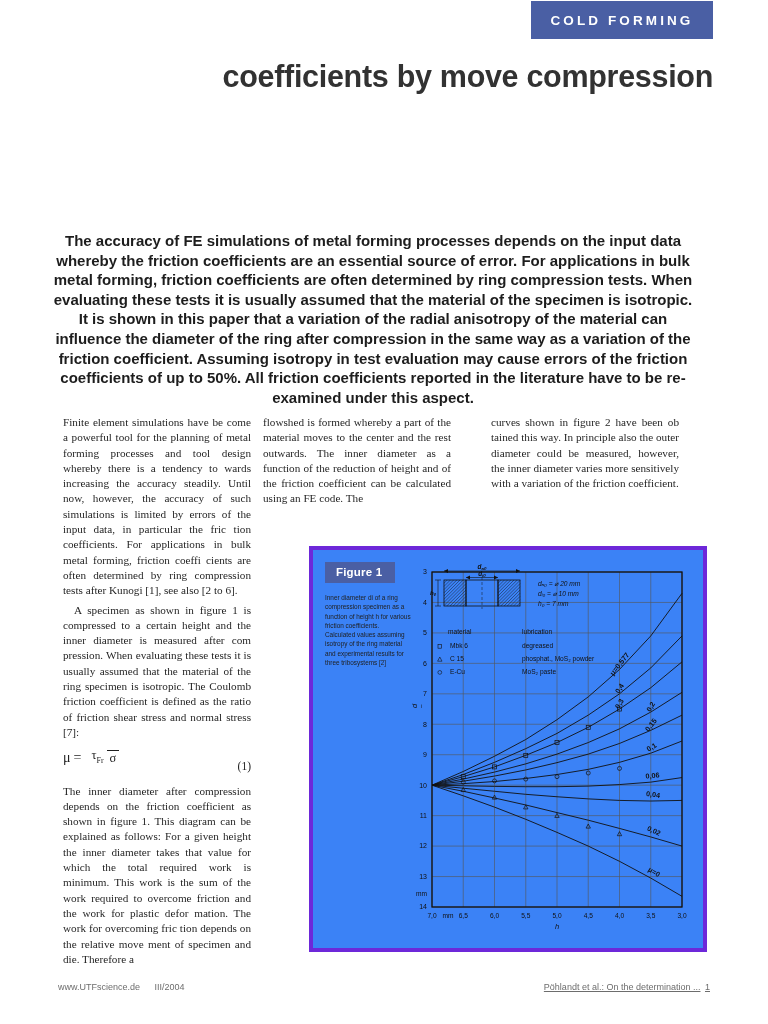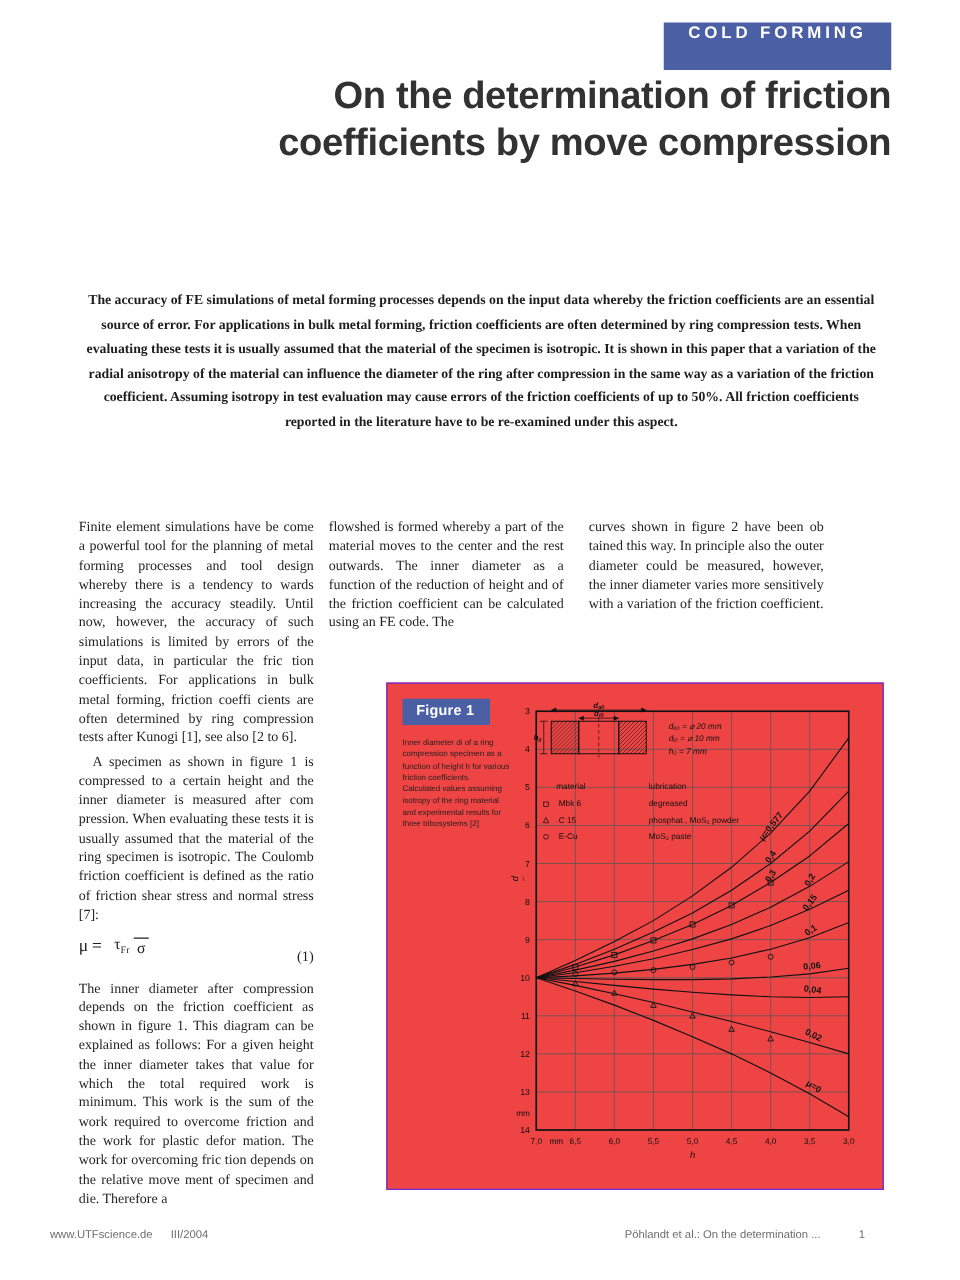--- a/index.html
+++ b/index.html
@@ -12,27 +12,27 @@
     height: 1024px;
     position: relative;
     font-family: "Liberation Sans", sans-serif;
     color: #231f20;
     overflow: hidden;
   }
 
   
   .header-band {
     position: absolute;
-    top: 18px;
+    top: 1px;
     left: 531px;
     width: 182px;
     height: 38px;
     background: #4a5fa4;
     display: flex;
-    align-items: flex-start;
+    align-items: center;
     justify-content: center;
   }
   .header-band-text {
     color: #ffffff;
     font-size: 13.5px;
     font-weight: 600;
     letter-spacing: 3.1px;
     font-family: "Liberation Sans", sans-serif;
   }
 
@@ -56,28 +56,28 @@
     margin-top: 14px;
     font-size: 10.5px;
     color: #3a3a3a;
     font-family: "Liberation Serif", serif;
   }
 
   
   .abstract {
     position: absolute;
     top: 231px;
-    left: 65px;
+    left: 53px;
     width: 640px;
     text-align: center;
-    font-size: 11px;
+    font-size: 15px;
     line-height: 19.6px;
     font-weight: bold;
     color: #1d1d1d;
-    font-family: Liberation Serif, serif;
+    font-family: Liberation Sans, sans-serif;
   }
 
   
   .columns {
     position: absolute;
     top: 415px;
     left: 63px;
     width: 645px;
     height: 550px;
   }
@@ -86,21 +86,21 @@
     top: 0;
     width: 188px;
     font-family: "Liberation Serif", serif;
     font-size: 11.2px;
     line-height: 15.3px;
     color: #1f1f1f;
     text-align: justify;
   }
   .col1 { left: 0px; }
   .col2 { left: 200px; }
-  .col3 { left: 408px; }
+  .col3 { left: 428px; }
   .col p { margin: 0; }
   .col p.indent { text-indent: 11px; }
   .col p + p { margin-top: 4px; }
 
   .eq-row {
     display: flex;
     align-items: flex-start;
     justify-content: space-between;
     margin: 9px 0 9px 0;
   }
@@ -136,22 +136,22 @@
     padding-top: 10px;
   }
 
   
   .figure-box {
     position: absolute;
     left: 309px;
     top: 546px;
     width: 398px;
     height: 406px;
-    border: 1px solid #6d28d9;
-    background: #ef4444;
+    border: 4px solid #6d28d9;
+    background: #3b82f6;
     box-sizing: border-box;
   }
   .figure-tag {
     position: absolute;
     left: 12px;
     top: 12px;
     background: #4a5fa4;
     color: #ffffff;
     font-size: 11.5px;
     font-weight: bold;
@@ -176,44 +176,43 @@
     left: 97px;
     top: 12px;
     width: 290px;
     height: 385px;
   }
   .chart-svg { display: block; }
 
   
   .footer {
     position: absolute;
-    left: 40px;
+    left: 58px;
     top: 982px;
     width: 652px;
     display: flex;
     justify-content: space-between;
     align-items: baseline;
     font-size: 9px;
     color: #6d6d6d;
     font-family: "Liberation Sans", sans-serif;
     gap: 32px;
   }
   .footer-left span { margin-right: 12px; }
-  .footer-right span { margin-left: 28px; }
+  .footer-right span { margin-left: 2px; text-decoration: underline; }
 </style>
 </head>
 <body>
 
 <div class="header-band">
   <span class="header-band-text">COLD FORMING</span>
 </div>
 
 <div class="title-block">
   <div class="doc-title">
-    <div>On the determination of friction</div>
     <div>coefficients by move compression</div>
   </div>
 </div>
 
 <div class="abstract">The accuracy of FE simulations of metal forming processes depends on the input data whereby the friction coefficients are an essential source of error. For applications in bulk metal forming, friction coefficients are often determined by ring compression tests. When evaluating these tests it is usually assumed that the material of the specimen is isotropic. It is shown in this paper that a variation of the radial anisotropy of the material can influence the diameter of the ring after compression in the same way as a variation of the friction coefficient. Assuming isotropy in test evaluation may cause errors of the friction coefficients of up to 50%. All friction coefficients reported in the literature have to be re-examined under this aspect.</div>
 
 <div class="columns">
 
   <div class="col col1">
     <p>Finite element simulations have be come a powerful tool for the planning of metal forming processes and tool design whereby there is a tendency to wards increasing the accuracy steadily. Until now, however, the accuracy of such simulations is limited by errors of the input data, in particular the fric tion coefficients. For applications in bulk metal forming, friction coeffi cients are often determined by ring compression tests after Kunogi [1], see also [2 to 6].</p>

